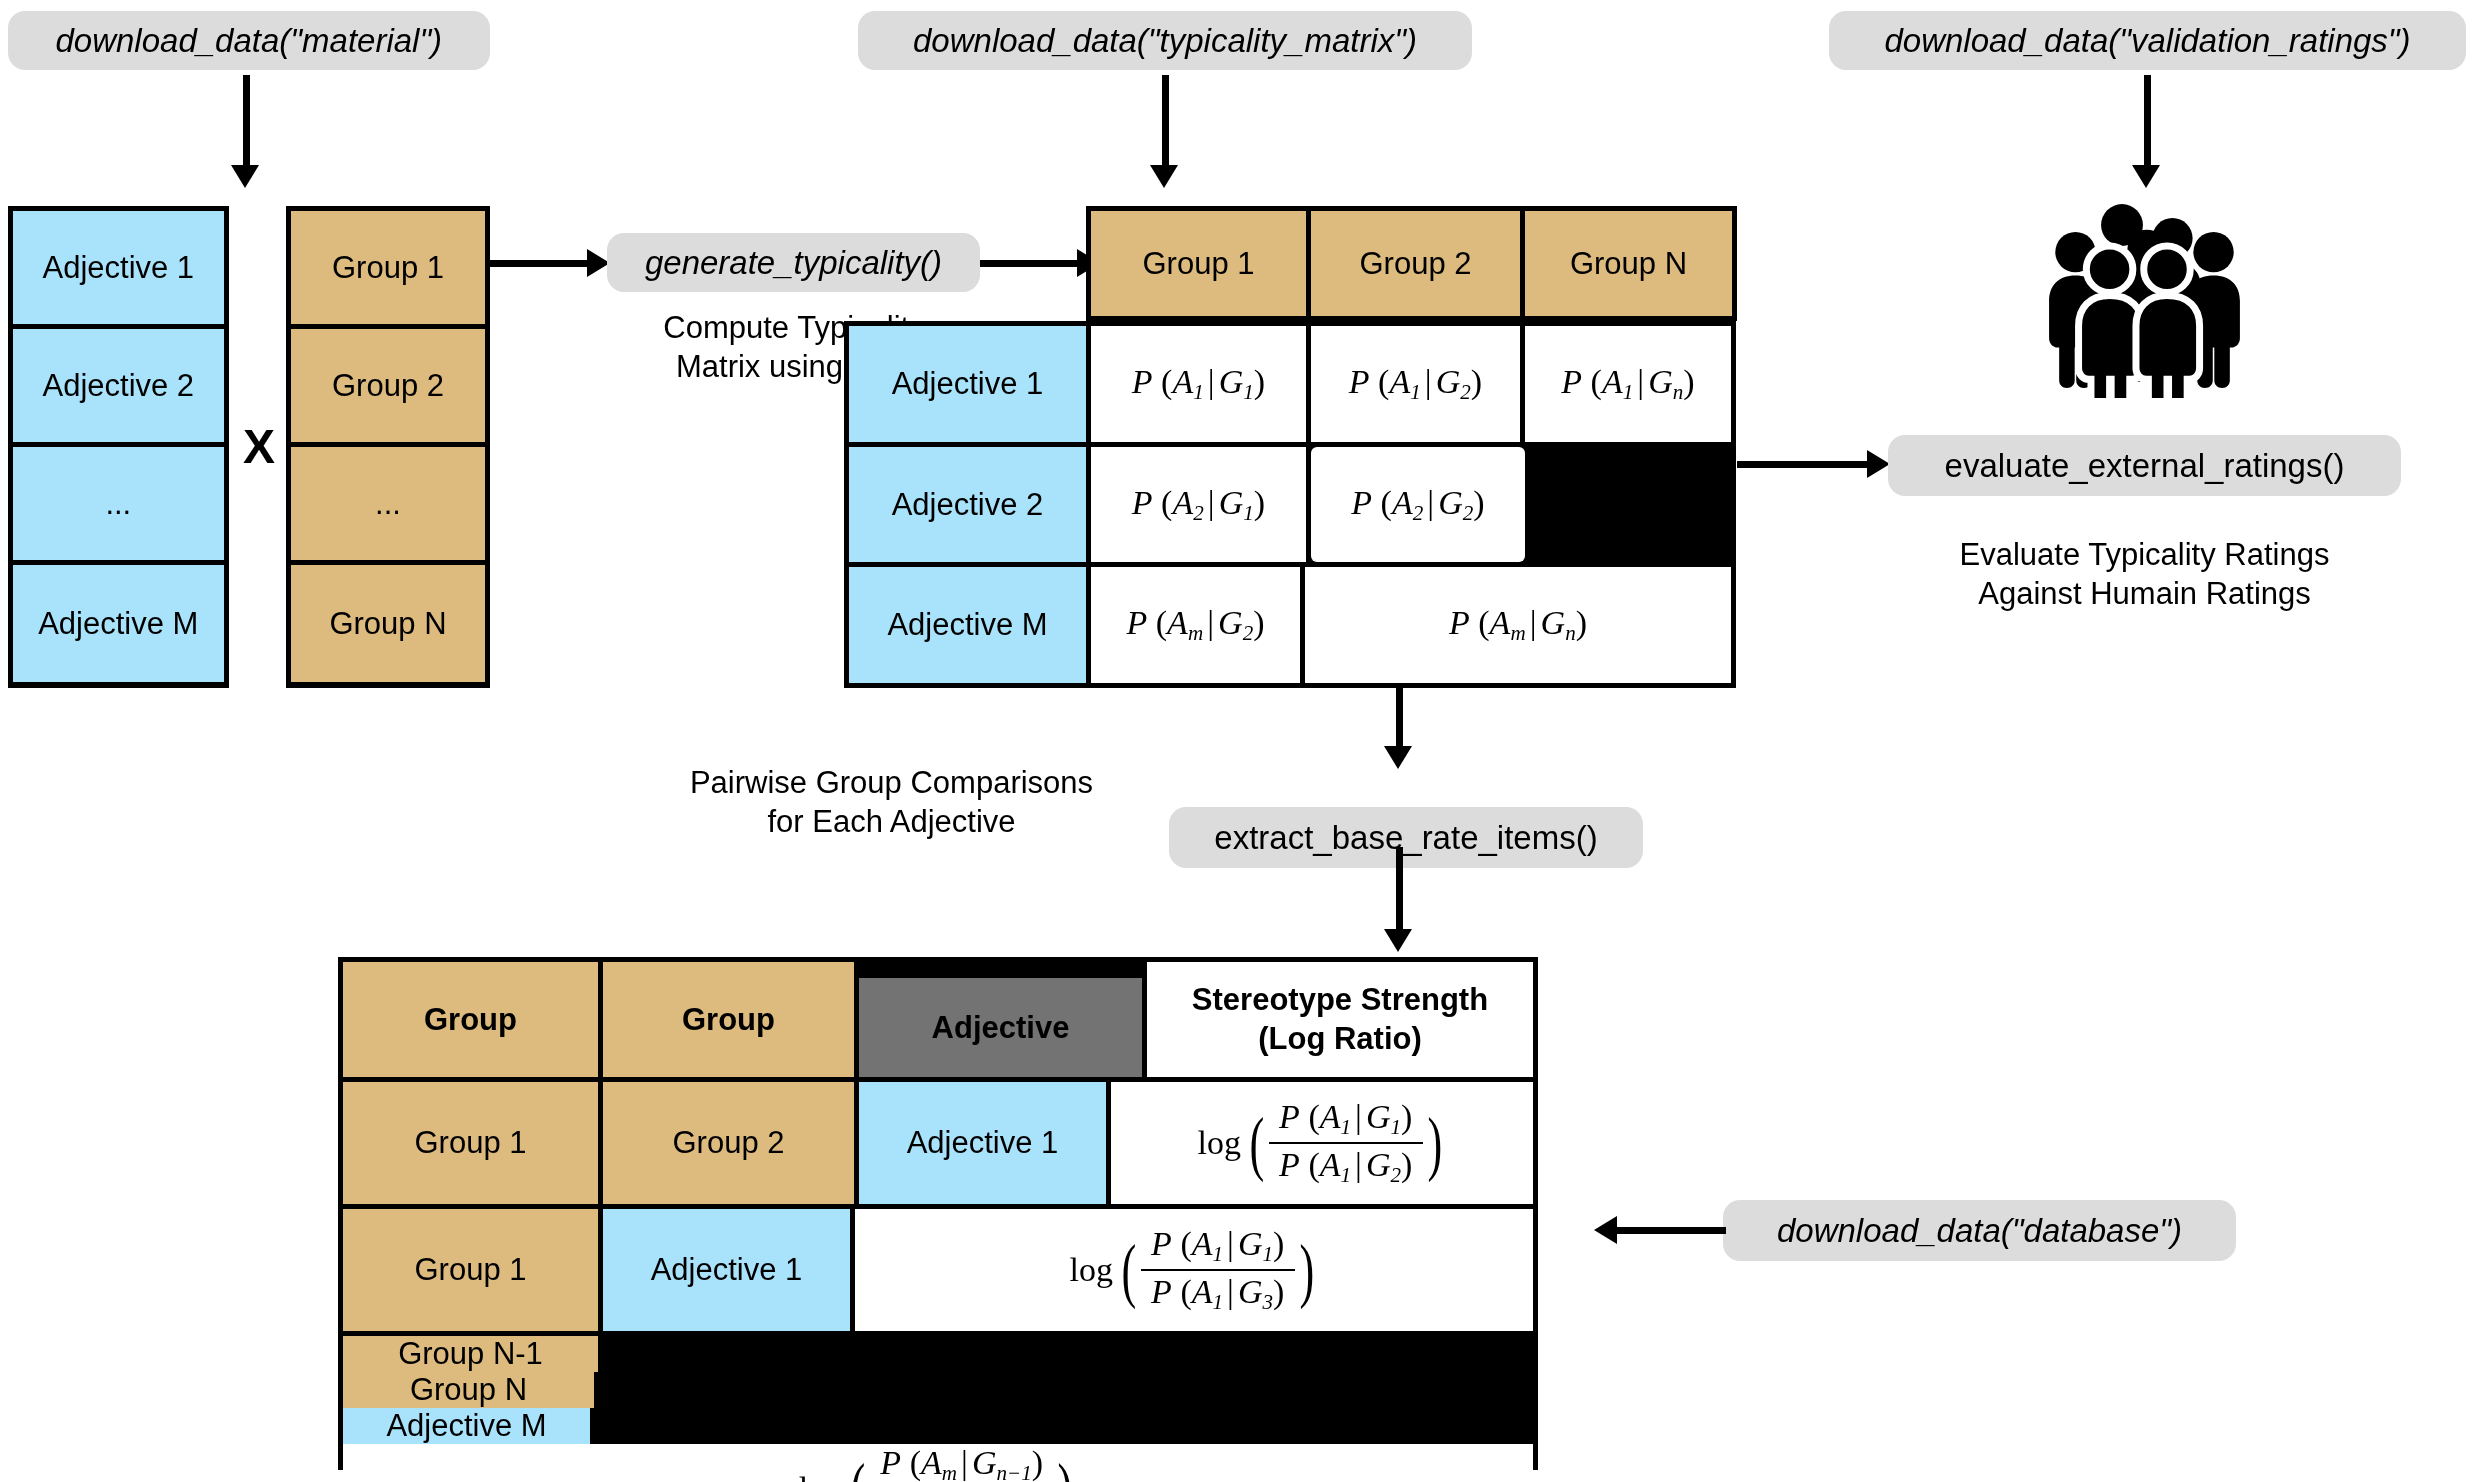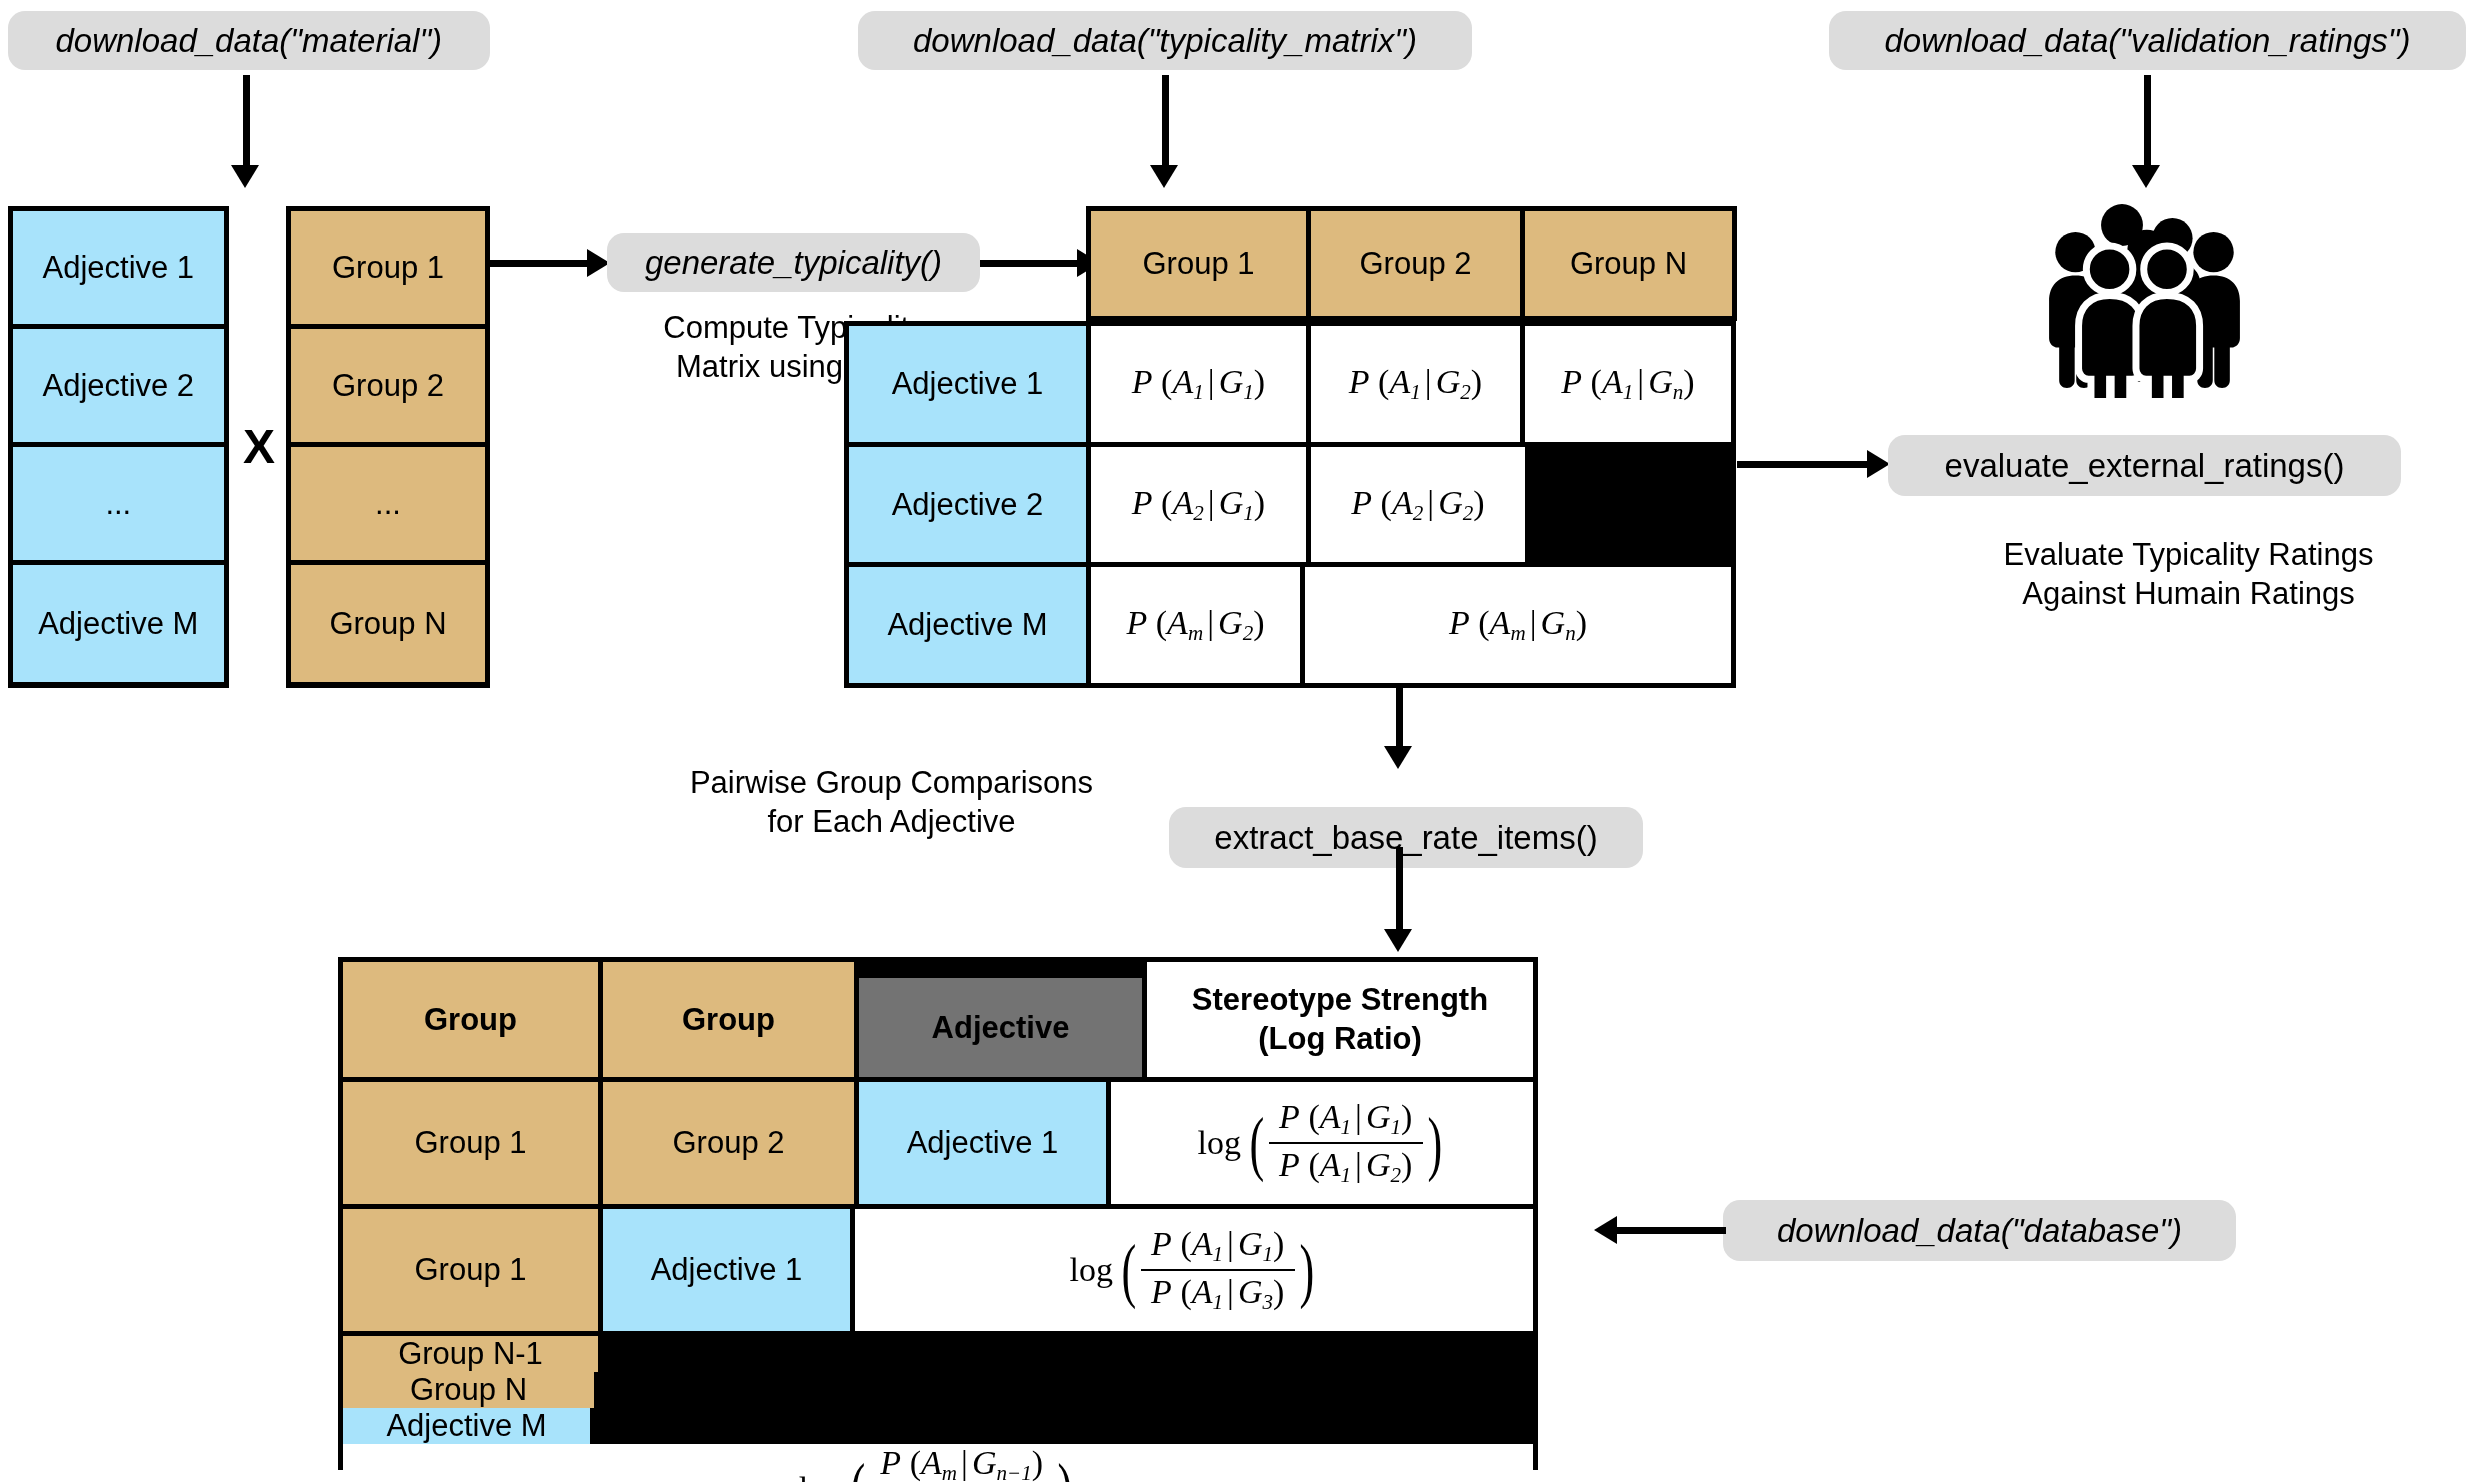--- a/index.html
+++ b/index.html
@@ -175,21 +175,21 @@
       <div class="c" style="flex:1;justify-content:center;">
         <span class="math"><span class="it">P</span> (<span class="it">A</span><sub>1</sub><span class="cond">|</span><span class="it">G</span><sub>n</sub>)</span>
       </div>
     </div>
 
     <div class="row">
       <div class="c lbl" style="width:242px;">Adjective 2</div>
       <div class="c" style="width:220px;">
         <span class="math"><span class="it">P</span> (<span class="it">A</span><sub>2</sub><span class="cond">|</span><span class="it">G</span><sub>1</sub>)</span>
       </div>
-      <div class="c" style="width:214px;">
+      <div class="c" style="width:214px;border-radius:6px;">
         <span class="math"><span class="it">P</span> (<span class="it">A</span><sub>2</sub><span class="cond">|</span><span class="it">G</span><sub>2</sub>)</span>
       </div>
     </div>
 
     <div class="row">
       <div class="c lbl" style="width:242px;">Adjective M</div>
       <div class="c" style="width:214px;">
         <span class="math"><span class="it">P</span> (<span class="it">A</span><sub>m</sub><span class="cond">|</span><span class="it">G</span><sub>2</sub>)</span>
       </div>
       <div class="c" style="flex:1;">
@@ -225,21 +225,21 @@
           <path d="M91 118c-26 0-40 16-40 39v55c0 8 6 14 13 14h3v49c0 7 5 12 12 12s12-5 12-12v-49h2v49c0 7 5 12 12 12s12-5 12-12v-49h3c7 0 13-6 13-14v-55c0-23-14-39-42-39z"></path>
           <circle cx="165" cy="84" r="30"></circle>
           <path d="M165 118c-26 0-40 16-40 39v55c0 8 6 14 13 14h3v49c0 7 5 12 12 12s12-5 12-12v-49h2v49c0 7 5 12 12 12s12-5 12-12v-49h3c7 0 13-6 13-14v-55c0-23-14-39-42-39z"></path>
         </g>
       </g>
     </svg>
   </div>
 
   <div class="pill" style="left:1888px; top:435px; width:513px; height:61px;">evaluate_external_ratings()</div>
 
-  <div class="caption" style="left:1932px; top:536px; width:513px;">Evaluate Typicality Ratings
+  <div class="caption" style="left:1888px; top:536px; width:513px;">Evaluate Typicality Ratings
 Against Humain Ratings</div>
 
   <div class="vline" style="left:1396px; top:687px; height:62px;"></div>
   <div class="arrowhead ah-down" style="left:1384px; top:746px;"></div>
 
   <div class="caption" style="left:666px; top:764px; width:451px;">Pairwise Group Comparisons
 for Each Adjective</div>
 
   <div class="pill" style="left:1169px; top:786px; width:474px; height:61px;margin-top:21px;">extract_base_rate_items()</div>
 

